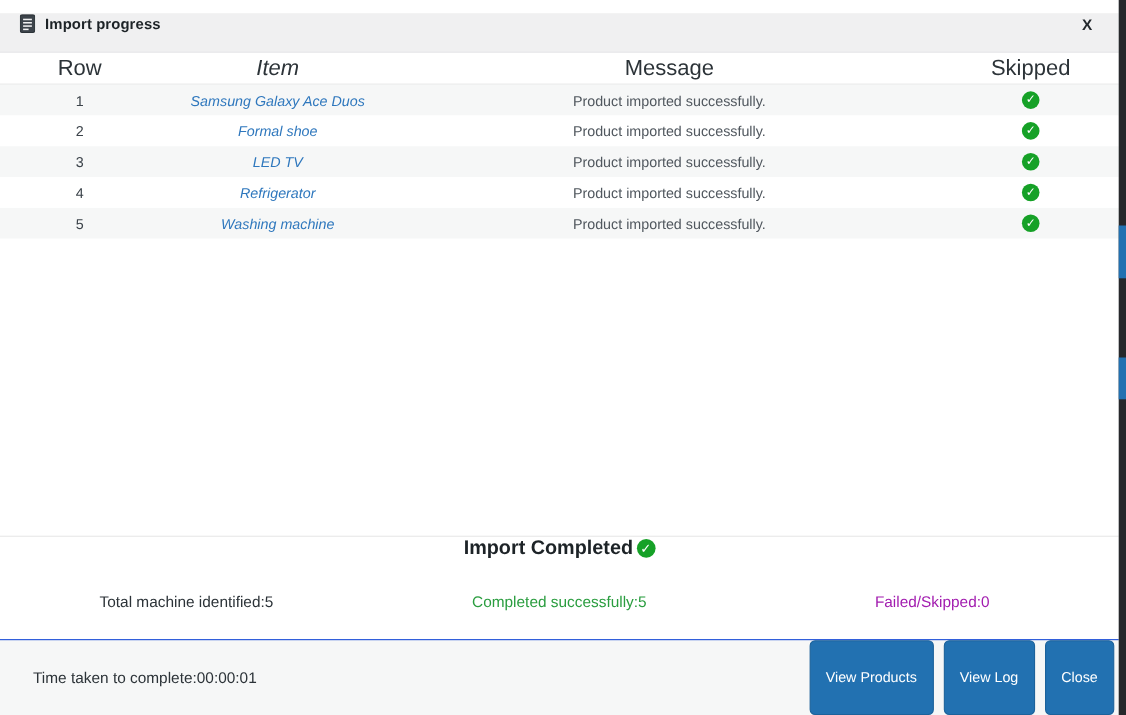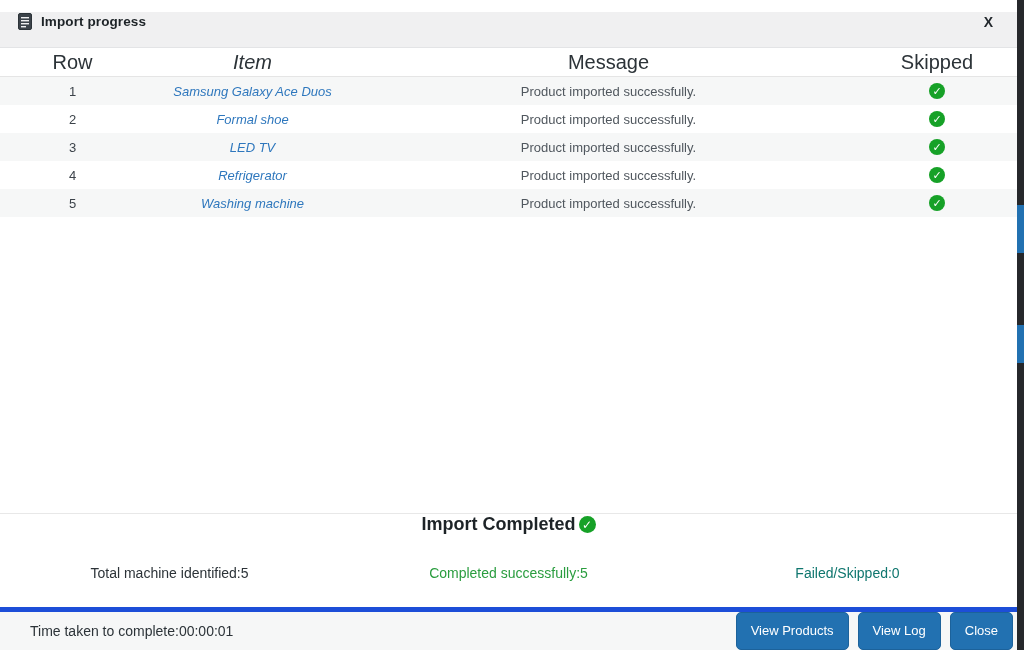--- a/index.html
+++ b/index.html
@@ -70,32 +70,32 @@
   .summary { flex: 0 0 auto; border-top: 1px solid #e8e8e8; }
   .summary-heading {
     display: flex; align-items: center; justify-content: center; gap: 3px;
     font-size: 18px; font-weight: bold; color: #1d2327;
   }
   .summary-heading .check-badge { width: 17px; height: 17px; font-size: 12px; }
   .summary-stats { display: flex; margin-top: 30px; margin-bottom: 26px; }
   .stat { flex: 1; text-align: center; font-size: 14px; }
   .stat-total    { color: #2c3338; }
   .stat-imported { color: #2a9d3f; }
-  .stat-failed   { color: #0f766e; }
+  .stat-failed   { color: #a21caf; }
 
   
   .modal-footer {
-    flex: 0 0 38px; background: #f6f7f7; border-top: 5px solid #1d4ed8;
+    flex: 0 0 38px; background: #f6f7f7; border-top: 1px solid #1d4ed8;
     display: flex; align-items: center; padding: 0 4px 0 30px;
   }
   .time-taken { font-size: 14px; color: #2c3338; }
   .footer-buttons { margin-left: auto; display: flex; gap: 9px; }
   .btn {
     background: #2271b1; color: #ffffff; border: 1px solid #1c629b;
-    border-radius: 5px; font-size: 13px; padding: 10px 14px; cursor: pointer;
+    border-radius: 5px; font-size: 13px; padding: 25px 14px; cursor: pointer;
     font-family: "Liberation Sans", sans-serif; line-height: 1.2;
   }
 </style>
 </head>
 <body>
 
 <div class="modal">
 
   <div class="modal-header">
     <svg class="doc-icon" viewBox="0 0 14 17" aria-hidden="true">

